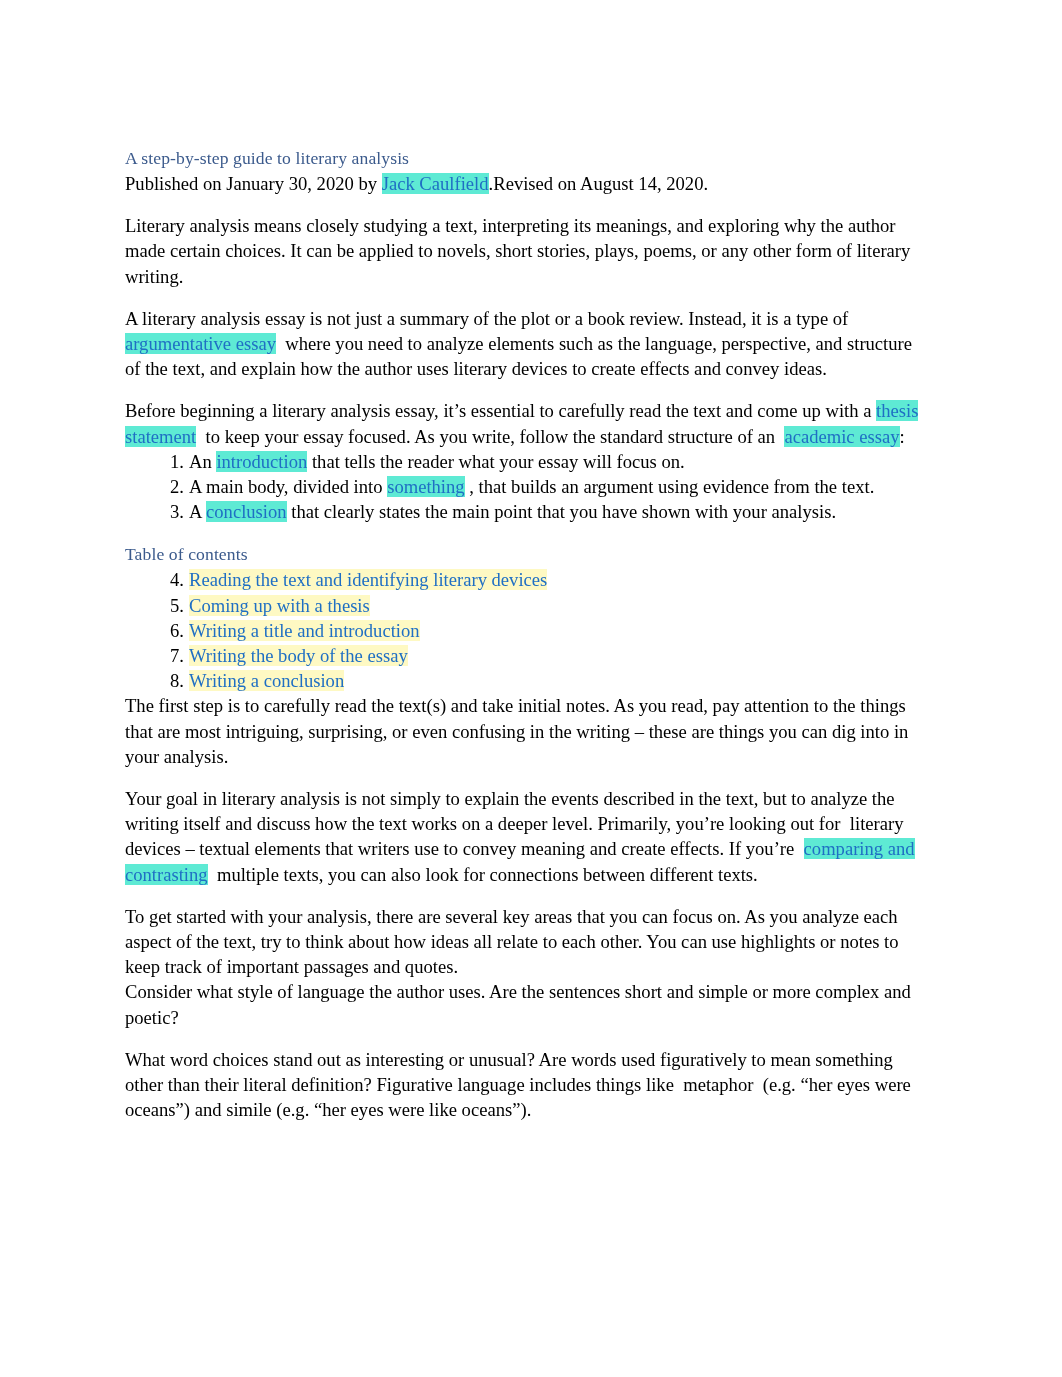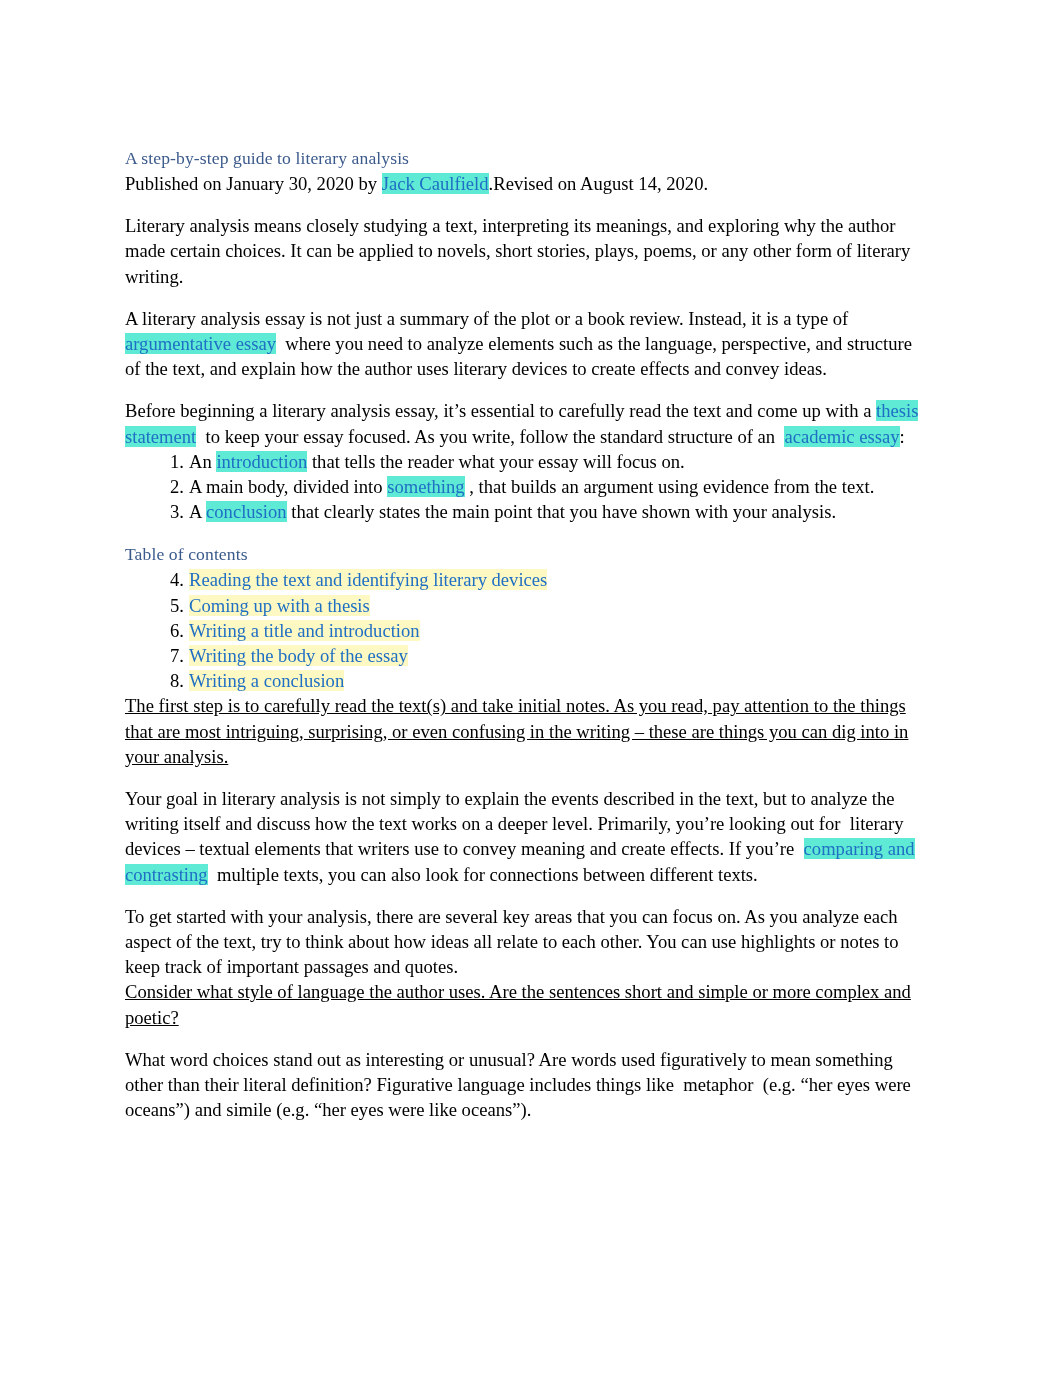--- a/index.html
+++ b/index.html
@@ -45,21 +45,21 @@
   
   p {
     margin: 0;
     font-size: 18.6px;
     line-height: 25.2px;
     color: #000000;
     text-align: left;
   }
   .byline { margin: 0; }
   .para   { margin: 17px 0 0 0; }
-  .para-tight { margin: 0; text-decoration: underline; }
+  .para-tight { margin: 0; }
 
   
   a, .lnk {
     color: #1f6fc4;
     text-decoration: none;
     background: #5eead4;
     cursor: pointer;
   }
 
   

